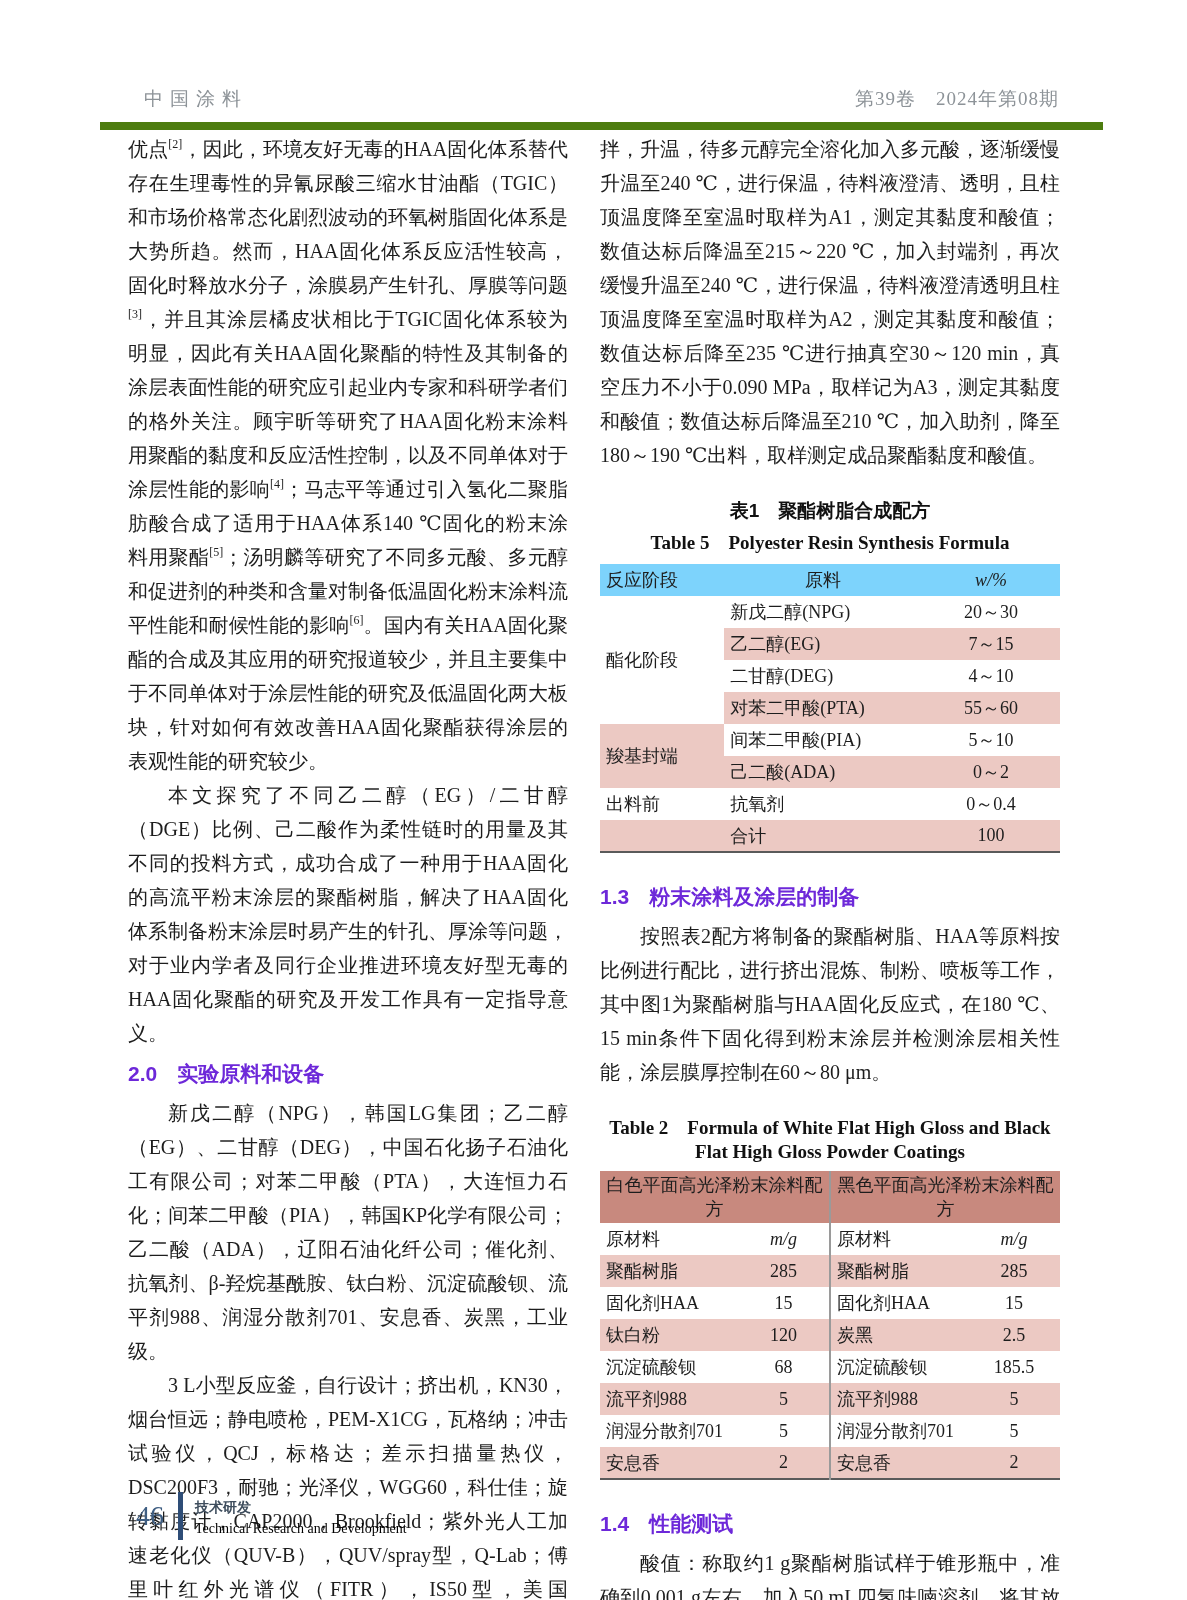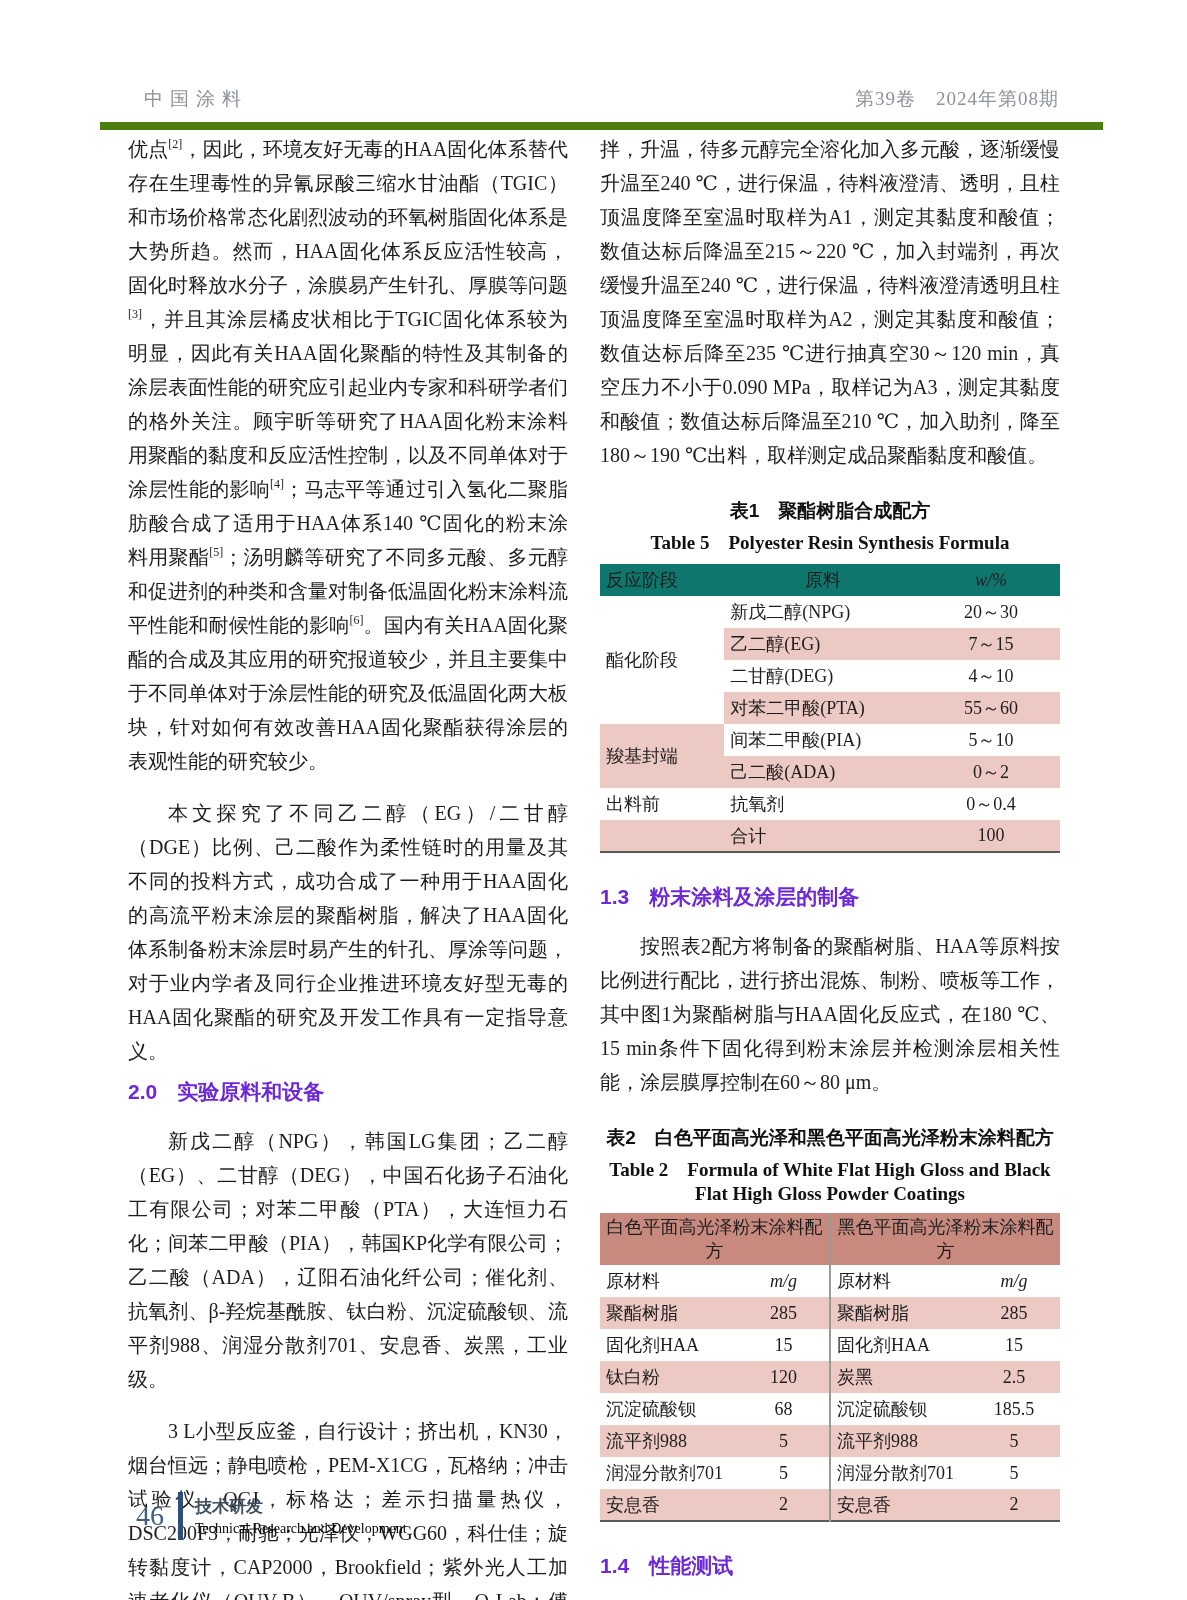--- a/index.html
+++ b/index.html
@@ -27,21 +27,21 @@
   .columns {
     position:absolute; left:128px; top:132px; width:932px;
     display:flex; gap:32px;
   }
   .col-left  { width:440px; }
   .col-right { width:460px; }
   .body-par {
     font-size:20px; line-height:34px; text-align:justify;
     text-justify:inter-character;
   }
-  .body-par.indent { text-indent:2em;margin-top:18px; }
+  .body-par.indent { text-indent:2em; }
   .body-par sup { font-size:12px; line-height:0; }
   
   .sec-heading {
     font-family:"Liberation Sans","DejaVu Sans",sans-serif;
     color:#a13b28; font-weight:bold;
     font-size:27px; margin:22px 0 14px 0;
   }
   .sec-heading .sec-num { margin-right:26px; }
   .sub-heading {
     font-family:"Liberation Sans","DejaVu Sans",sans-serif;
@@ -64,21 +64,21 @@
   table.data-table {
     width:100%; border-collapse:collapse;
     font-size:18px; color:#1d1d1d;
     border-bottom:2px solid #5a5a5a;
   }
   table.data-table th, table.data-table td {
     height:32px; padding:2px 6px; font-weight:normal;
     vertical-align:middle;
   }
   .hdr-row th {
-    background:#0f766e; font-size:18px;
+    background:#7dd3fc; font-size:18px;
   }
   .shade { background:#ecc9c3; }
   
   .t1-stage { width:27%; text-align:left; padding-left:10px; }
   .t1-mat   { width:43%; text-align:left; padding-left:8px; }
   .t1-val   { width:30%; text-align:center; }
   .t1-hdr-stage { text-align:left; padding-left:10px; }
   .t1-hdr-mat { text-align:center; }
   .t1-hdr-val { text-align:center; font-style:italic; }
   
@@ -97,21 +97,21 @@
   }
   .page-num {
     font-size:28px; color:#3f5e82; margin-right:14px;
     font-family:"Liberation Serif","DejaVu Serif",serif;
   }
   .footer-bar {
     width:5px; height:48px; background:#2e4d77; margin-right:12px;
   }
   .footer-text-zh {
     font-family:"Liberation Sans","DejaVu Sans",sans-serif;
-    font-weight:bold; font-size:17px; color:#3e4d5d; line-height:26px;
+    font-weight:bold; font-size:14px; color:#3e4d5d; line-height:26px;
   }
   .footer-text-en {
     font-size:14px; color:#000000; line-height:18px;
     font-family:"Liberation Serif","DejaVu Serif",serif;
   }
 </style>
 </head>
 <body>
 
 <div class="page">
@@ -188,21 +188,20 @@
               </tr>
             </tbody>
         </table>
       </div>
 
       <h2 class="sub-heading"><span class="sec-num">1.3</span><span>粉末涂料及涂层的制备</span></h2>
 
       <p class="body-par indent">按照表2配方将制备的聚酯树脂、HAA等原料按比例进行配比，进行挤出混炼、制粉、喷板等工作，其中图1为聚酯树脂与HAA固化反应式，在180 ℃、15 min条件下固化得到粉末涂层并检测涂层相关性能，涂层膜厚控制在60～80 μm。</p>
 
       <div class="table-block">
-        <div class="table-title-zh">表2　白色平面高光泽和黑色平面高光泽粉末涂料配方</div>
         <div class="table-title-en">Table 2　Formula of White Flat High Gloss and Black Flat High Gloss Powder Coatings</div>
         <table class="data-table">
           <thead>
             <tr class="t2-group">
               <th colspan="2">白色平面高光泽粉末涂料配方</th>
               <th colspan="2" class="t2-divide">黑色平面高光泽粉末涂料配方</th>
             </tr>
             <tr>
               <th class="t2-mat">原材料</th>
               <th class="t2-val t2-colhdr-val">m/g</th>

